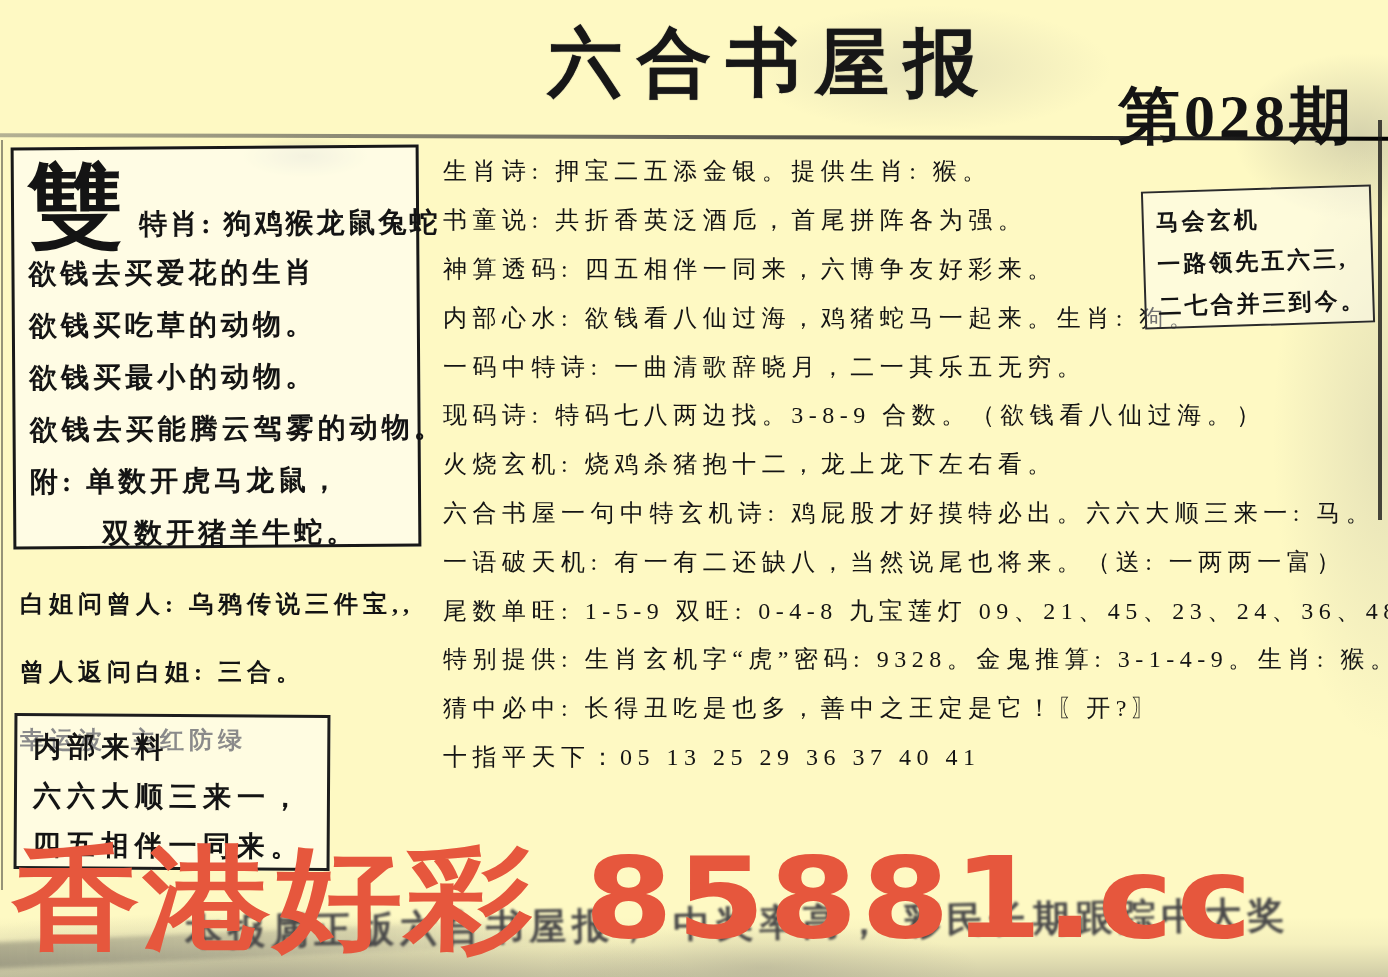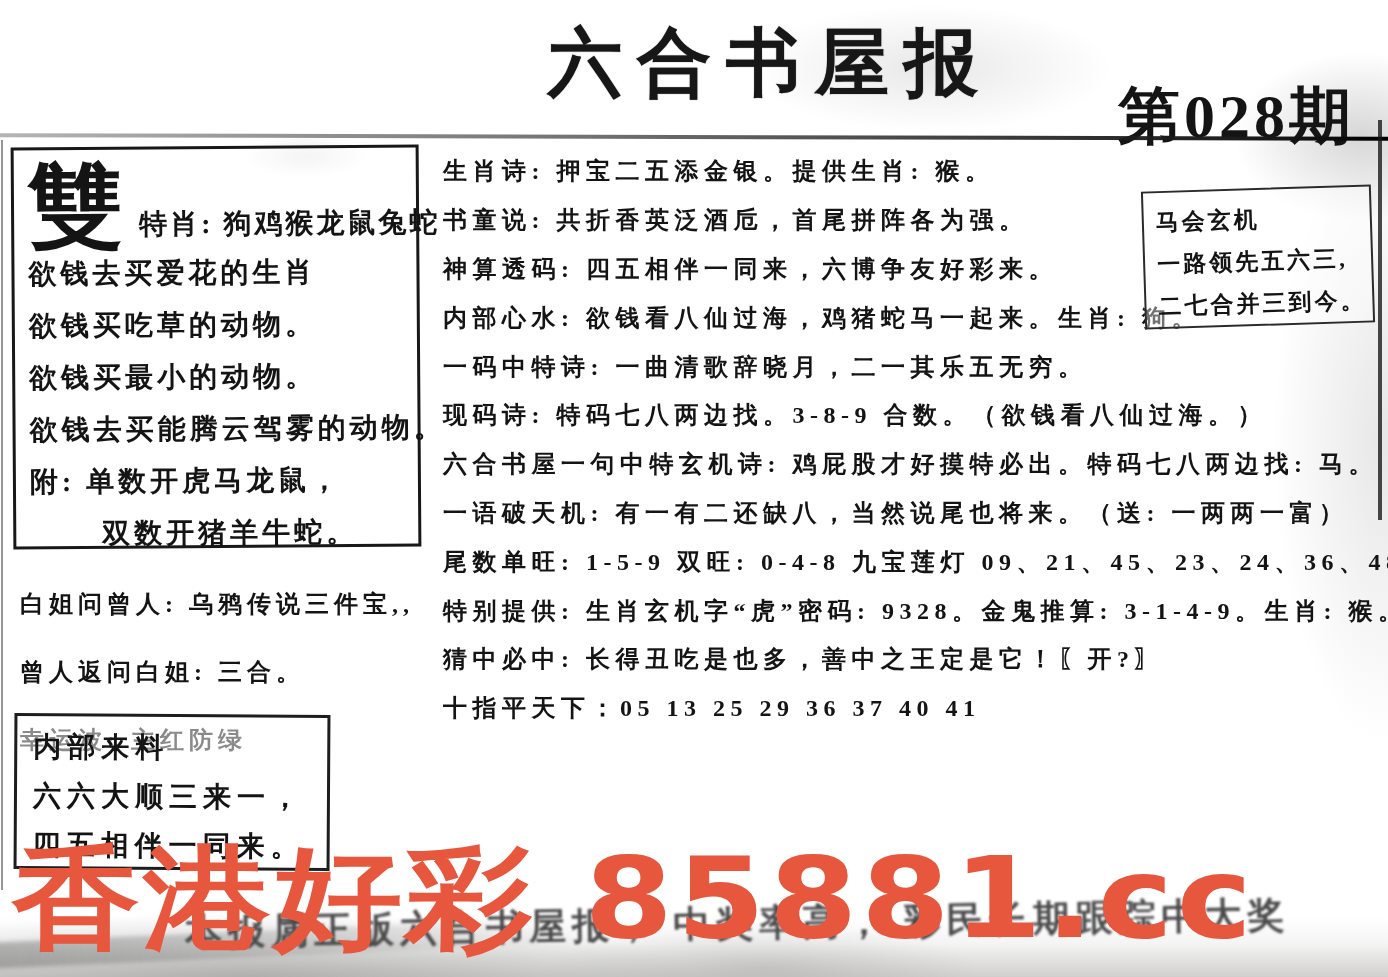--- a/index.html
+++ b/index.html
@@ -1,17 +1,17 @@
 <!DOCTYPE html>
 <html><head>
 <meta charset="utf-8">
 <style>
   html,body{margin:0;padding:0;}
   body{width:1388px;height:977px;overflow:hidden;background:#e9e7e2;}
-  .page{position:relative;width:1388px;height:977px;background:#ffffff;
+  .page{position:relative;width:1388px;height:977px;background:#fef9c3;
         font-family:"Liberation Serif",serif;color:#141414;overflow:hidden;}
   .page::before{content:"";position:absolute;inset:0;pointer-events:none;z-index:1;
     background:
       radial-gradient(ellipse 260px 90px at 67% 7%, rgba(150,150,150,.22), transparent 70%),
       radial-gradient(ellipse 180px 120px at 98% 14%, rgba(120,120,120,.30), transparent 70%),
       radial-gradient(ellipse 160px 420px at 100% 45%, rgba(140,140,140,.22), transparent 72%),
       radial-gradient(ellipse 620px 90px at 18% 100%, rgba(90,90,90,.30), transparent 72%),
       radial-gradient(ellipse 300px 60px at 55% 99%, rgba(110,110,110,.22), transparent 72%),
       radial-gradient(ellipse 90px 30px at 22% 16%, rgba(160,160,160,.25), transparent 70%);}
   .abs{position:absolute;}
@@ -37,21 +37,21 @@
   .midlines div{height:40px;display:flex;align-items:center;font-size:24px;font-weight:bold;
                 letter-spacing:5px;white-space:nowrap;margin-top:28px;}
 
   .box2{left:14px;top:714px;width:316px;height:156px;border:3px solid #1d1d1d;
         transform:rotate(.35deg);padding:6px 0 0 16px;box-sizing:border-box;z-index:3;
         background:rgba(255,255,255,.5);}
   .box2 div{height:49px;display:flex;align-items:center;font-size:28px;font-weight:bold;
             letter-spacing:6px;white-space:nowrap;}
 
   .main{left:443px;top:147px;width:945px;z-index:3;}
-  .mline{height:48.8px;display:flex;align-items:center;font-size:24px;font-weight:bold;
+  .mline{height:48.8px;display:flex;align-items:center;font-size:24px;font-weight:normal;
          letter-spacing:5.5px;white-space:nowrap;}
 
   .mahui{left:1143px;top:188px;width:230px;height:138px;border:2px solid #2b2b2b;
          transform:rotate(-1.8deg);padding:8px 0 0 12px;box-sizing:border-box;z-index:3;
          background:rgba(255,255,255,.4);}
   .mahui div{height:42px;display:flex;align-items:center;font-size:23px;font-weight:bold;
              letter-spacing:3px;white-space:nowrap;}
 
   .watermark{left:12px;top:842px;font-size:112px;font-weight:900;line-height:1;
              font-family:"DejaVu Sans",sans-serif;color:#e6573d;letter-spacing:3px;
@@ -101,21 +101,22 @@
     <div>四五相伴一同来。</div>
   </div>
 
   <div class="abs main">
     <div class="mline">生肖诗: 押宝二五添金银。提供生肖: 猴。</div>
     <div class="mline">书童说: 共折香英泛酒卮，首尾拼阵各为强。</div>
     <div class="mline">神算透码: 四五相伴一同来，六博争友好彩来。</div>
     <div class="mline">内部心水: 欲钱看八仙过海，鸡猪蛇马一起来。生肖: 狗。</div>
     <div class="mline">一码中特诗: 一曲清歌辞晓月，二一其乐五无穷。</div>
     <div class="mline">现码诗: 特码七八两边找。3-8-9 合数。（欲钱看八仙过海。）</div>
-    <div class="mline">六合书屋一句中特玄机诗: 鸡屁股才好摸特必出。特码七八两边找: 马。</div>
+    <div class="mline">火烧玄机: 烧鸡杀猪抱十二，龙上龙下左右看。</div>
+    <div class="mline">六合书屋一句中特玄机诗: 鸡屁股才好摸特必出。六六大顺三来一: 马。</div>
     <div class="mline">一语破天机: 有一有二还缺八，当然说尾也将来。（送: 一两两一富）</div>
     <div class="mline">尾数单旺: 1-5-9 双旺: 0-4-8 九宝莲灯 09、21、45、23、24、36、48。</div>
     <div class="mline">特别提供: 生肖玄机字“虎”密码: 9328。金鬼推算: 3-1-4-9。生肖: 猴。</div>
     <div class="mline">猜中必中: 长得丑吃是也多，善中之王定是它！〖开?〗</div>
     <div class="mline">十指平天下：05 13 25 29 36 37 40 41</div>
   </div>
 
   <div class="abs mahui">
     <div>马会玄机</div>
     <div>一路领先五六三,</div>

